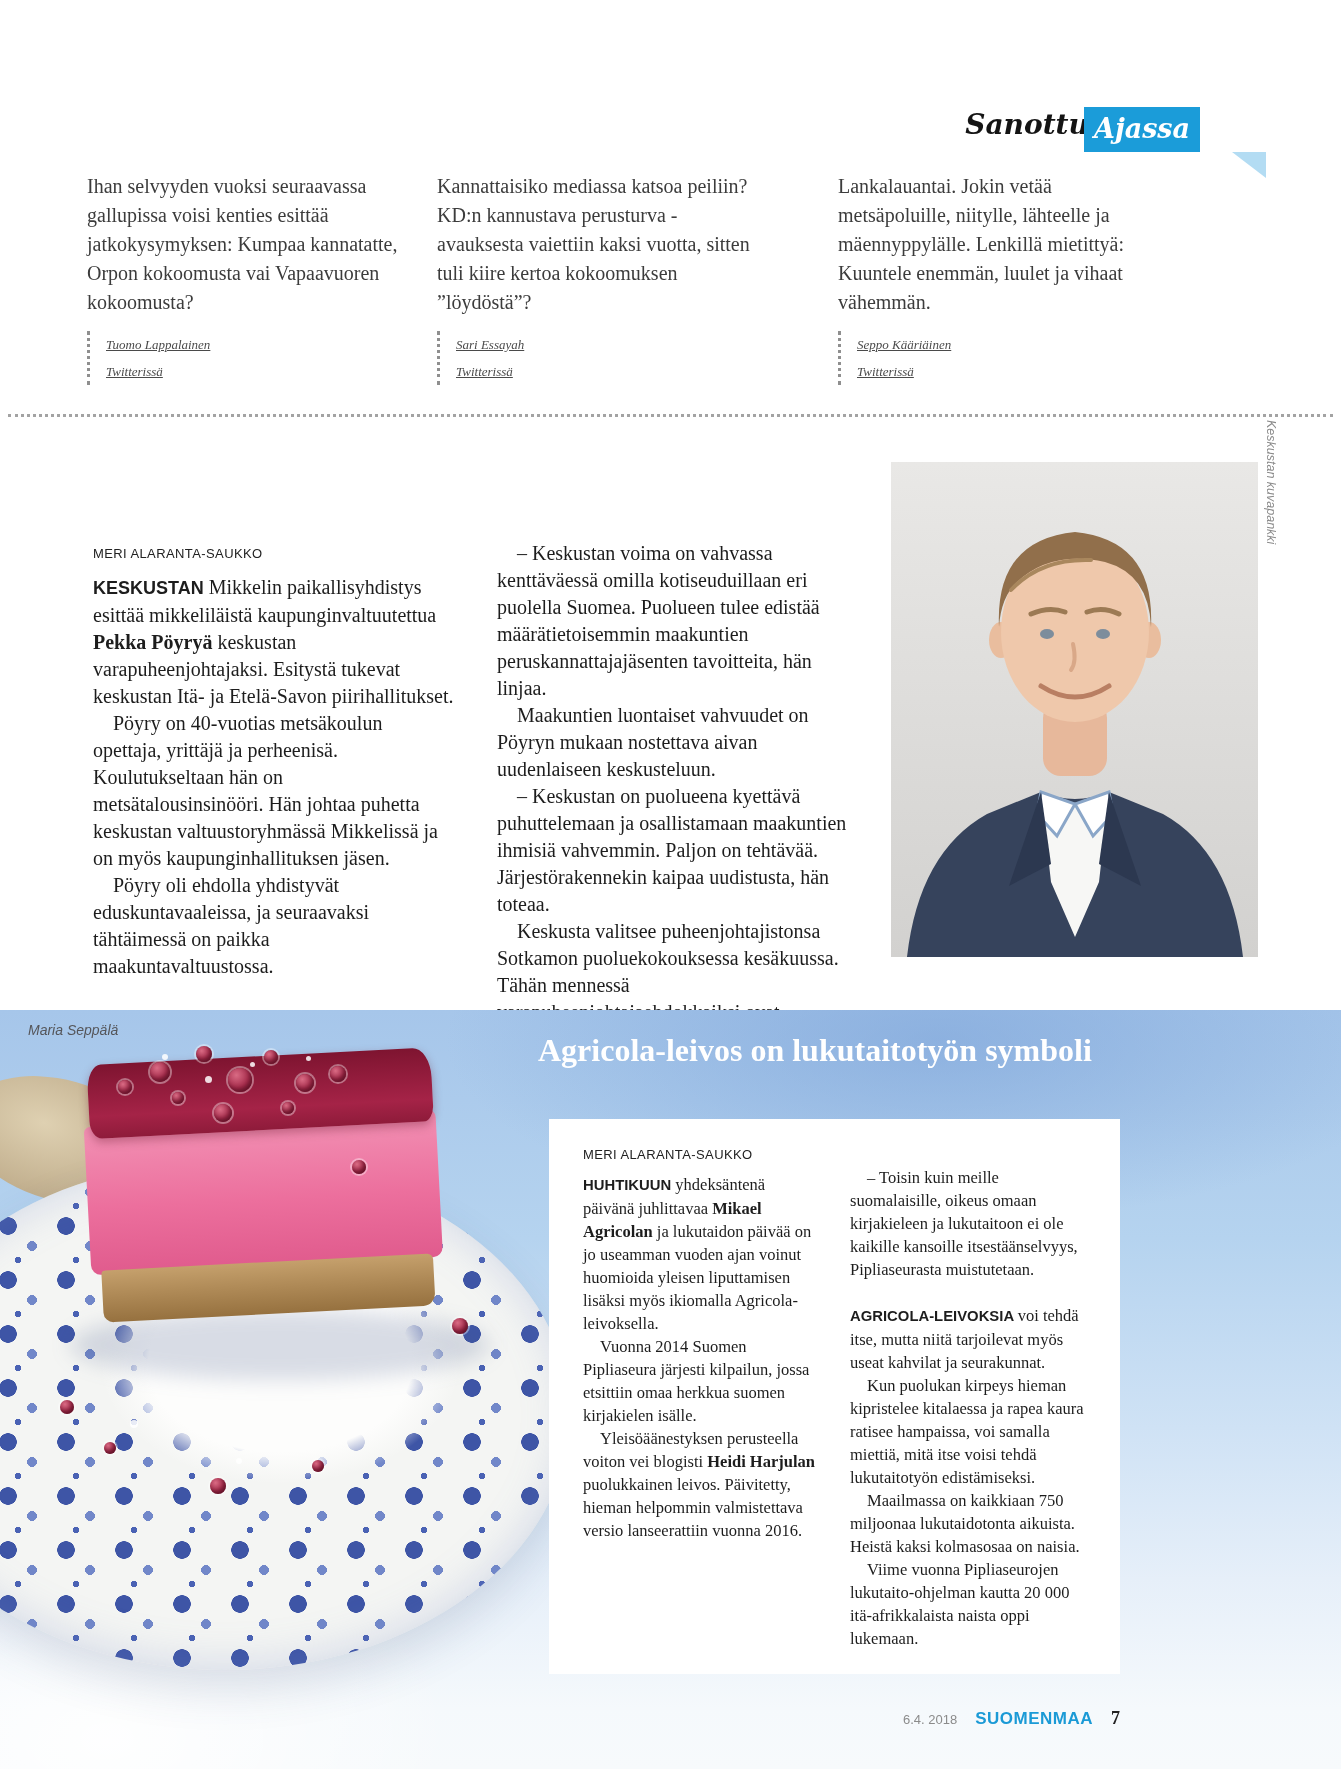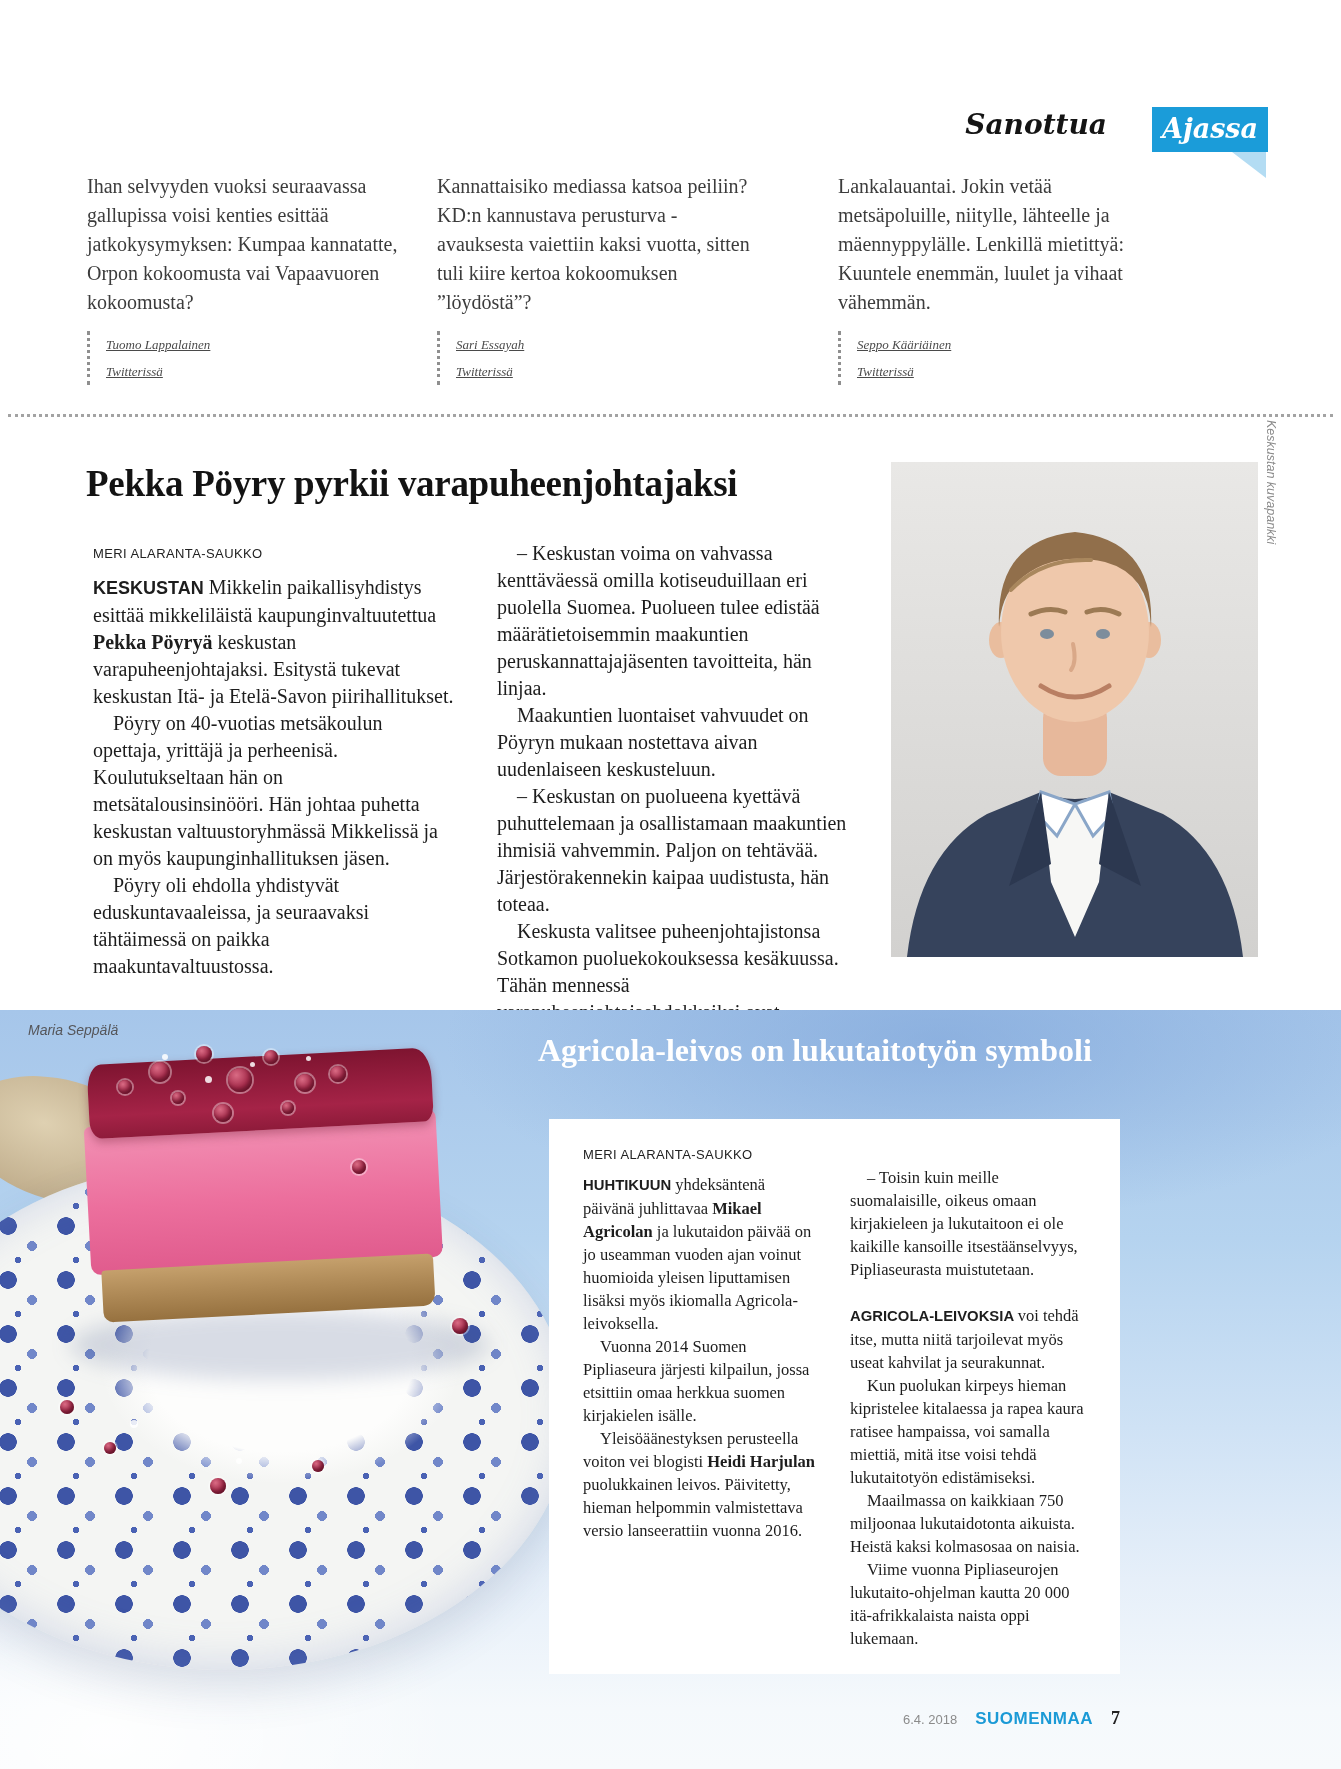--- a/index.html
+++ b/index.html
@@ -2,21 +2,21 @@
 <html><head>
 <meta charset="utf-8">
 <style>
   html,body{margin:0;padding:0;background:#9a9a9a;}
   .page{position:relative;width:1341px;height:1769px;background:#ffffff;overflow:hidden;
         font-family:"Liberation Serif",serif;color:#1e1e1e;margin:0 auto;padding-left:8px;}
 
   
   .section-label{position:absolute;top:108px;left:857px;width:250px;text-align:right;
     font-family:"DejaVu Serif",serif;font-style:italic;font-weight:700;font-size:28px;color:#141414;}
-  .section-tag{position:absolute;top:107px;left:1152px;width:116px;height:45px;background:#1b9cd9;
+  .section-tag{position:absolute;top:107px;left:1084px;width:116px;height:45px;background:#1b9cd9;
     color:#fff;text-align:center;font-family:"DejaVu Serif",serif;font-style:italic;font-weight:700;
     font-size:27px;line-height:44px;}
   .tag-tail{position:absolute;top:152px;left:1232px;width:34px;height:26px;background:#b3dcf3;
     clip-path:polygon(100% 0,100% 100%,0 0);}
 
   
   .quote{position:absolute;top:172px;font-size:20px;line-height:29px;color:#3c3c3c;}
   #q1{left:87px;width:322px;}
   #q2{left:437px;width:318px;}
   #q3{left:838px;width:305px;}
@@ -125,21 +125,20 @@
   <div class="quote" id="q3">
     <div>Lankalauantai. Jokin vetää metsäpoluille, niitylle, lähteelle ja mäennyppylälle. Lenkillä mietittyä: Kuuntele enemmän, luulet ja vihaat vähemmän.</div>
     <div class="attrib">
       <div>Seppo Kääriäinen</div>
       <div>Twitterissä</div>
     </div>
   </div>
 
   <div class="rule-dotted"></div>
 
-  <h1 class="a1-headline">Pekka Pöyry pyrkii varapuheenjohtajaksi</h1>
   <div class="a1-col" id="a1c1">
     <div class="byline">MERI ALARANTA-SAUKKO</div>
     <div>
         <p><span class="seg-lead">KESKUSTAN </span><span>Mikkelin paikallisyhdistys esittää mikkeliläistä kaupunginvaltuutettua </span><span class="seg-bold">Pekka Pöyryä</span><span> keskustan varapuheenjohtajaksi. Esitystä tukevat keskustan Itä- ja Etelä-Savon piirihallitukset.</span></p>
         <p class="indent"><span>Pöyry on 40-vuotias metsäkoulun opettaja, yrittäjä ja perheenisä. Koulutukseltaan hän on metsätalousinsinööri. Hän johtaa puhetta keskustan valtuustoryhmässä Mikkelissä ja on myös kaupunginhallituksen jäsen.</span></p>
         <p class="indent"><span>Pöyry oli ehdolla yhdistyvät eduskuntavaaleissa, ja seuraavaksi tähtäimessä on paikka maakuntavaltuustossa.</span></p>
         <p class="gap"><span class="seg-lead">PÖYRY </span><span>haluaa tuoda kentän äänen puolueen johtoon. Varapuheenjohtajan tärkeimpinä tehtävinä hän pitää kentän kuulemista ja keskustaperheen yhteen kokoamista.</span></p>
       </div>
   </div>
   <div class="a1-col" id="a1c2">

